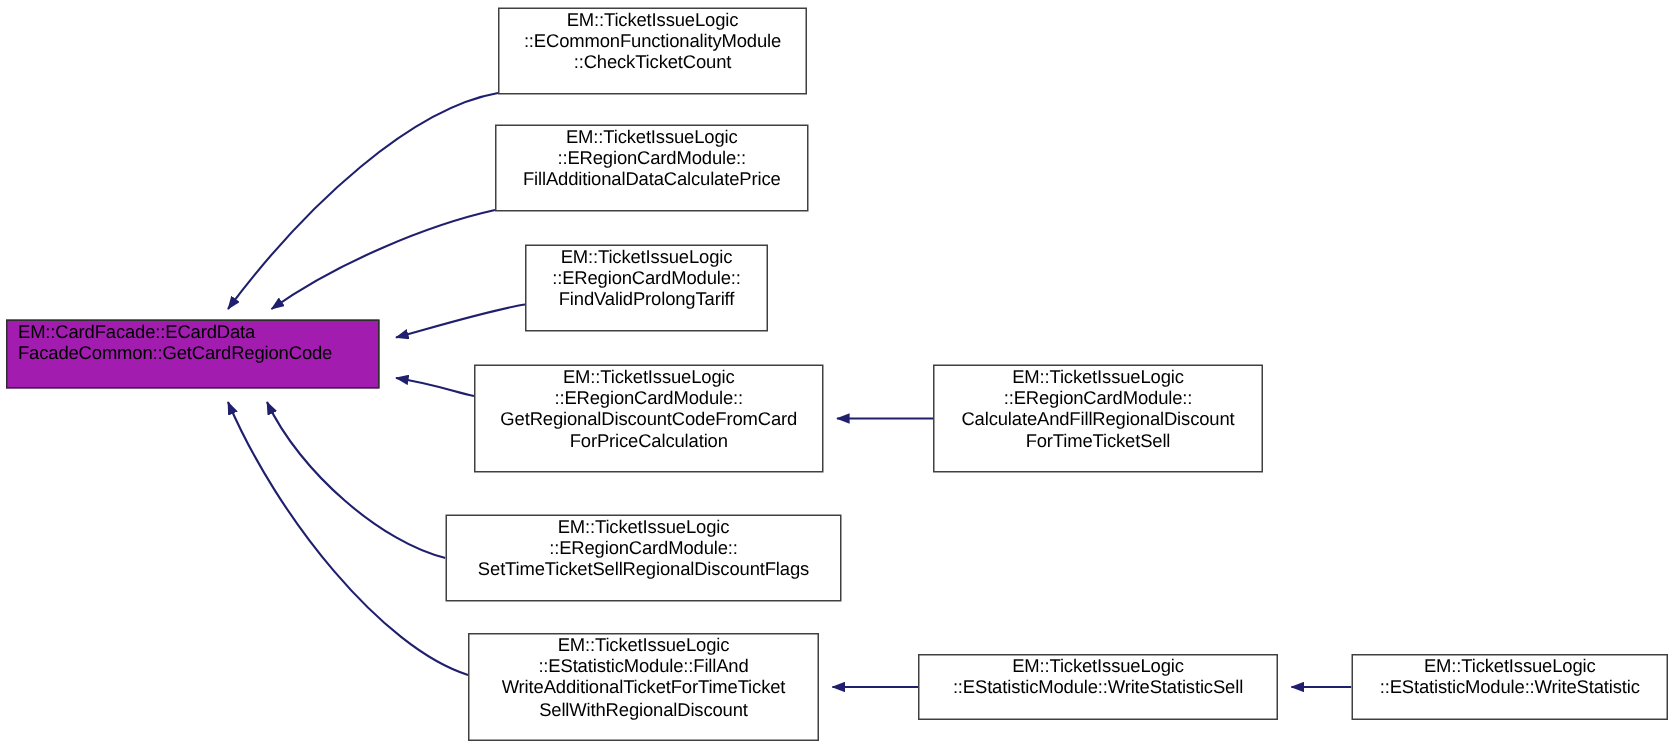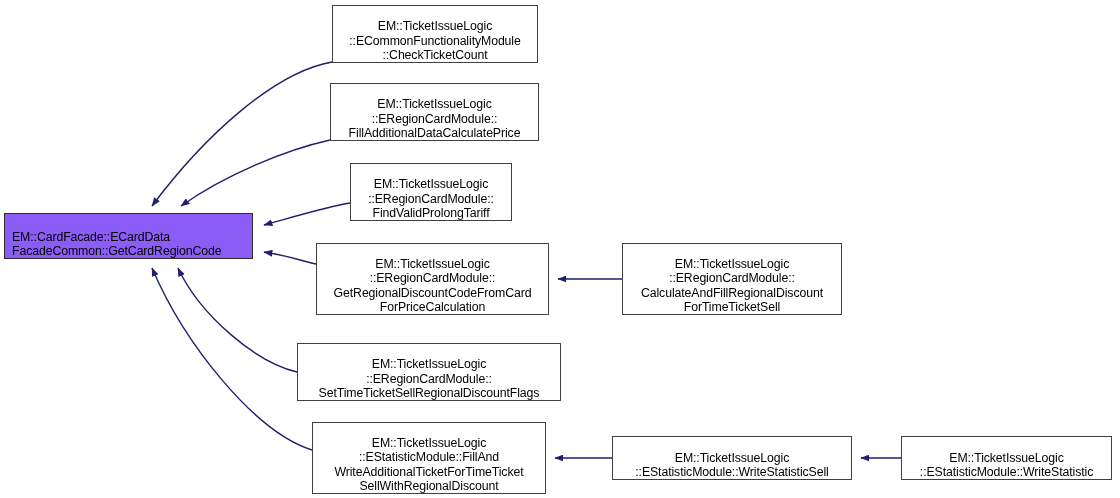--- a/index.html
+++ b/index.html
@@ -24,32 +24,32 @@
     width: 1120px;
     height: 498px;
     pointer-events: none;
   }
   .node {
     position: absolute;
     box-sizing: border-box;
     border: 1px solid #404040;
     background: #ffffff;
     display: flex;
-    align-items: flex-end;
+    align-items: flex-start;
     justify-content: center;
     text-align: center;
     font-size: 12.3px;
     line-height: 14.2px;
     color: #000000;
     letter-spacing: -0.1px;
     white-space: pre-line;
     padding: 0 3px;
   }
   .node.root {
-    background: #8b5cf6;
+    background: #a21caf;
     border: 1px solid #2e2e2e;
     text-align: left;
     justify-content: flex-start;
     padding-left: 7px;
   }
   .node-label {
     display: block;
     white-space: pre-line;
   }
 </style>

